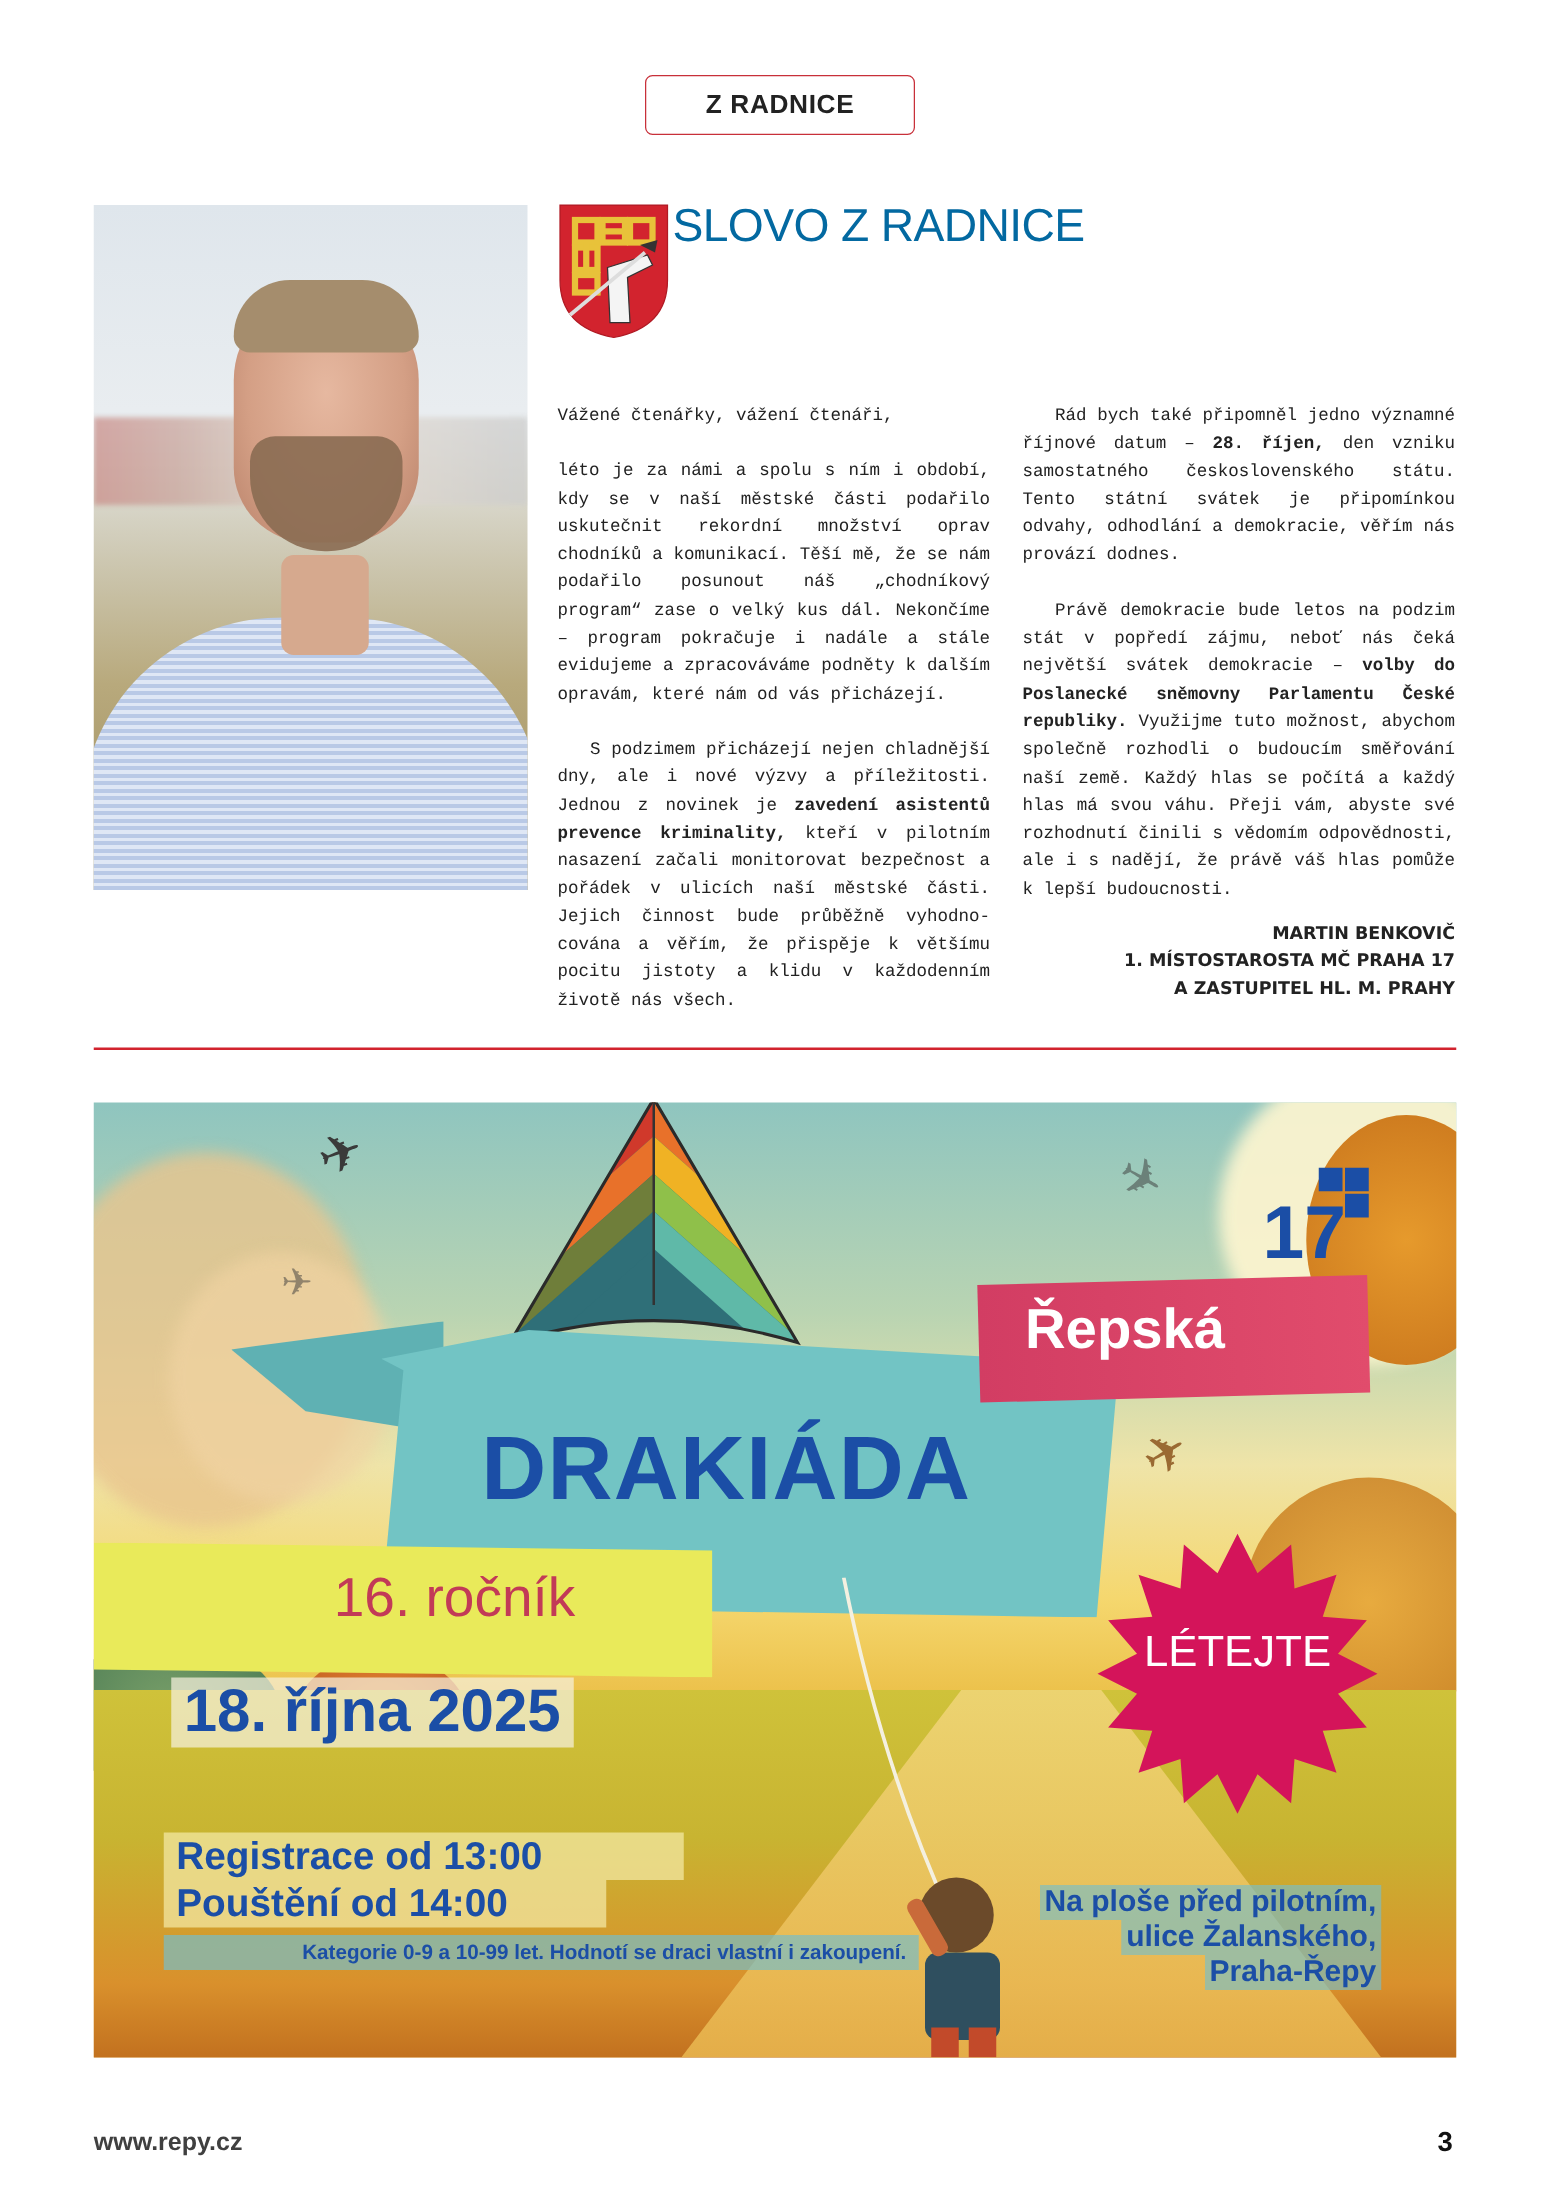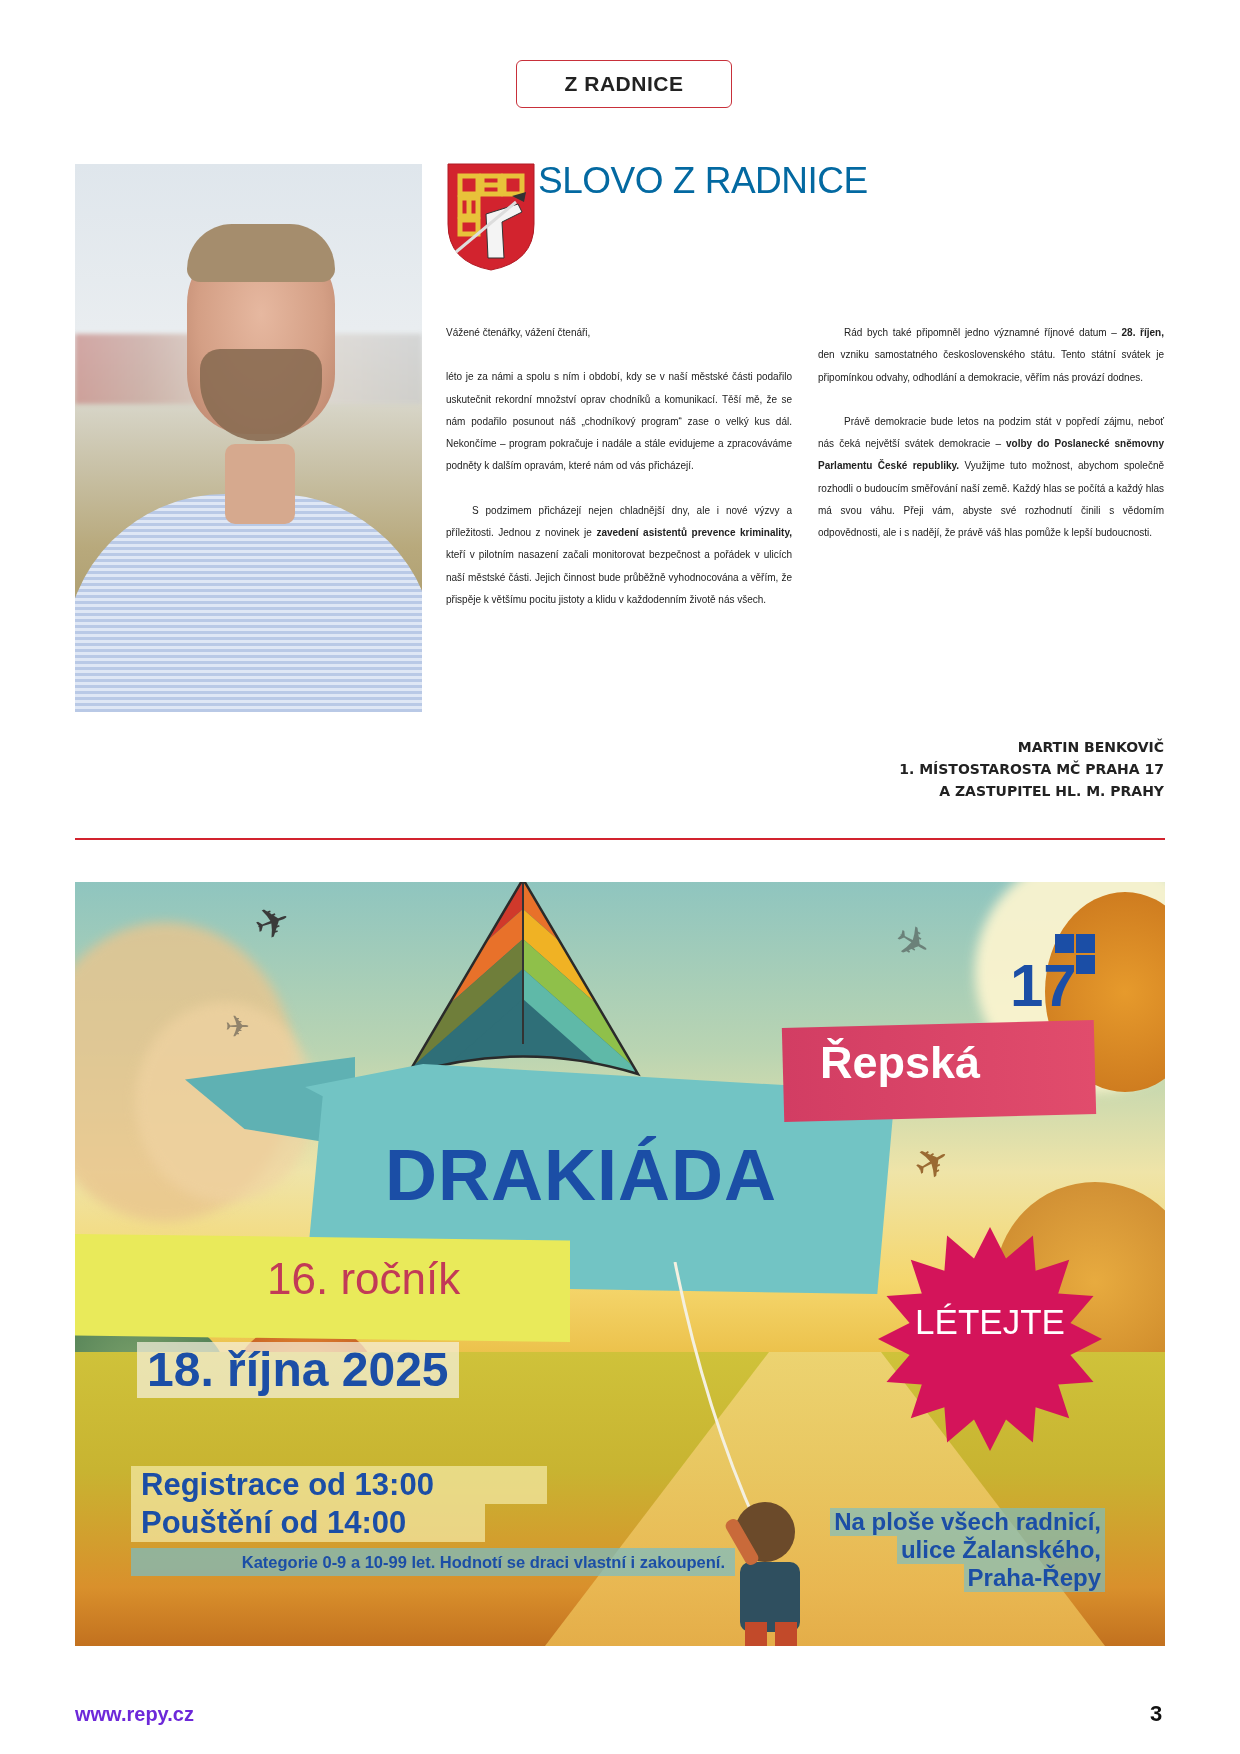--- a/index.html
+++ b/index.html
@@ -7,21 +7,21 @@
   .section-tag { position:absolute; left:516px; top:60px; width:216px; height:48px; border:1.5px solid #c8303a; border-radius:6px; box-sizing:border-box; display:flex; align-items:center; justify-content:center; font-family:"Liberation Sans", sans-serif; font-weight:bold; font-size:21px; color:#222; letter-spacing:0.5px; }
   .photo { position:absolute; left:75px; top:164px; width:347px; height:548px; overflow:hidden; background:linear-gradient(180deg,#dfe6ec 0%,#e9edf0 30%,#c9c2a8 55%,#b8a97c 70%,#9d8c5c 100%); }
   .photo .bldg { position:absolute; left:0; top:170px; width:347px; height:70px; background:linear-gradient(90deg,#c98a86 0%,#c9a49c 20%,#d8c8bd 40%,#e4dbd2 60%,#ccc 100%); opacity:.7; filter:blur(2px); }
   .photo .shirt { position:absolute; left:-10px; top:330px; width:370px; height:260px; border-radius:160px 160px 0 0; background:repeating-linear-gradient(0deg,#b9c9e6 0 3px,#dfe7f5 3px 6px),#c9d5ee; }
   .photo .neck { position:absolute; left:150px; top:280px; width:70px; height:80px; background:#d6a98e; border-radius:10px; }
   .photo .head { position:absolute; left:112px; top:70px; width:148px; height:200px; background:radial-gradient(ellipse at 50% 40%,#e6b8a0 0%,#d49f85 60%,#b8826a 100%); border-radius:70px 70px 60px 60px; }
   .photo .hair { position:absolute; left:112px; top:60px; width:148px; height:58px; background:#a58d6d; border-radius:70px 70px 20px 20px; }
   .photo .beard { position:absolute; left:125px; top:185px; width:122px; height:92px; background:#8a6c52; border-radius:20px 20px 60px 60px; opacity:.9; }
   .crest { position:absolute; left:446px; top:162px; width:90px; height:110px; }
   .title { position:absolute; left:538px; top:160px; font-family:"Liberation Sans", sans-serif; font-weight:normal; font-size:37px; color:#0369a1; letter-spacing:-0.5px; margin:0; }
-  .col { position:absolute; font-family:Liberation Sans, sans-serif; font-size:10px; line-height:22.3px; color:#222; text-align:justify; hyphens:manual; }
+  .col { position:absolute; font-family:Liberation Mono, monospace; font-size:14px; line-height:22.3px; color:#222; text-align:justify; hyphens:manual; }
   .col p { margin:0 0 22px 0; }
   .col p.ind { text-indent:26px; }
   .col1 { left:446px; top:322px; width:346px; }
   .col2 { left:818px; top:322px; width:346px; }
   .sig { position:absolute; right:76px; top:736px; text-align:right; font-family:"DejaVu Sans", sans-serif; font-weight:bold; font-size:14px; line-height:22px; color:#222; }
   .rule { position:absolute; left:75px; top:838px; width:1090px; height:1.5px; background:#d2232e; }
   .poster { position:absolute; left:75px; top:882px; width:1090px; height:764px; overflow:hidden; background:linear-gradient(180deg,#8fc5bf 0%,#b9d4b2 22%,#efe4a8 38%,#f5d76e 52%,#e8b83c 66%,#d8b230 78%,#cf8a2a 100%); }
   .poster .cloud { position:absolute; border-radius:50%; filter:blur(6px); }
   .poster .ground { position:absolute; left:0; top:470px; width:1090px; height:294px; background:linear-gradient(180deg,#cfc23a 0%,#c8b431 40%,#d9902c 80%,#c2711f 100%); }
   .poster .path { position:absolute; left:470px; top:470px; width:560px; height:294px; background:linear-gradient(180deg,#f1d67a 0%,#eab850 100%); clip-path:polygon(40% 0,60% 0,100% 100%,0 100%); opacity:.85; }
@@ -40,21 +40,21 @@
   .starburst-text { position:absolute; left:800px; top:420px; width:230px; text-align:center; font-family:"Liberation Sans", sans-serif; font-weight:normal; font-size:35px; line-height:40px; color:#fff; }
   .hl { position:absolute; font-family:"Liberation Sans", sans-serif; font-weight:bold; color:#1b4ea6; background:rgba(245,240,220,0.72); padding:0 10px; white-space:nowrap; }
   .date { left:62px; top:460px; font-size:48px; line-height:56px; }
   .time { left:62px; top:520px; font-size:48px; line-height:56px; }
   .reg { left:56px; top:584px; font-size:31px; line-height:38px; background:rgba(245,235,170,0.7); width:416px; box-sizing:border-box; }
   .pou { left:56px; top:622px; font-size:31px; line-height:38px; background:rgba(245,235,170,0.7); width:354px; box-sizing:border-box; }
   .kat { left:56px; top:666px; font-size:16.5px; line-height:28px; background:rgba(120,190,200,0.7); width:604px; box-sizing:border-box;text-align:right; }
   .loc { position:absolute; right:60px; top:626px; text-align:right; font-family:"Liberation Sans", sans-serif; font-weight:bold; font-size:24px; line-height:28px; color:#1b4ea6; }
   .loc span { display:inline-block; background:rgba(120,190,200,0.65); padding:0 4px; }
   .kid { position:absolute; }
-  .footer-url { position:absolute; left:75px; top:1703px; font-family:"Liberation Sans", sans-serif; font-weight:bold; font-size:20px; color:#6d28d9; }
+  .footer-url { position:absolute; left:75px; top:1703px; font-family:"Liberation Sans", sans-serif; font-weight:bold; font-size:20px; color:#404040; }
   .footer-page { position:absolute; left:1150px; top:1701px; font-family:"Liberation Sans", sans-serif; font-weight:bold; font-size:22px; color:#111; }
 </style>
 </head>
 <body>
 
 <div class="section-tag">Z RADNICE</div>
 
 <div class="photo">
   <div class="bldg"></div>
   <div class="shirt"></div>
@@ -168,20 +168,20 @@
     <rect x="80" y="360" width="22" height="24" fill="#c24a2a"></rect>
     <rect x="110" y="360" width="22" height="24" fill="#c24a2a"></rect>
   </svg>
 
   <div class="hl date">18. října 2025</div>
   <div class="hl reg">Registrace od 13:00</div>
   <div class="hl pou">Pouštění od 14:00</div>
   <div class="hl kat">Kategorie 0-9 a 10-99 let. Hodnotí se draci vlastní i zakoupení.</div>
 
   <div class="loc">
-    <div><span>Na ploše všech radnicí,</span></div>
+    <div><span>Na ploše před pilotním,</span></div>
     <div><span>ulice Žalanského,</span></div>
     <div><span>Praha-Řepy</span></div>
   </div>
 </div>
 
 <div class="footer-url">www.repy.cz</div>
 <div class="footer-page">3</div>
 
 </body></html>

